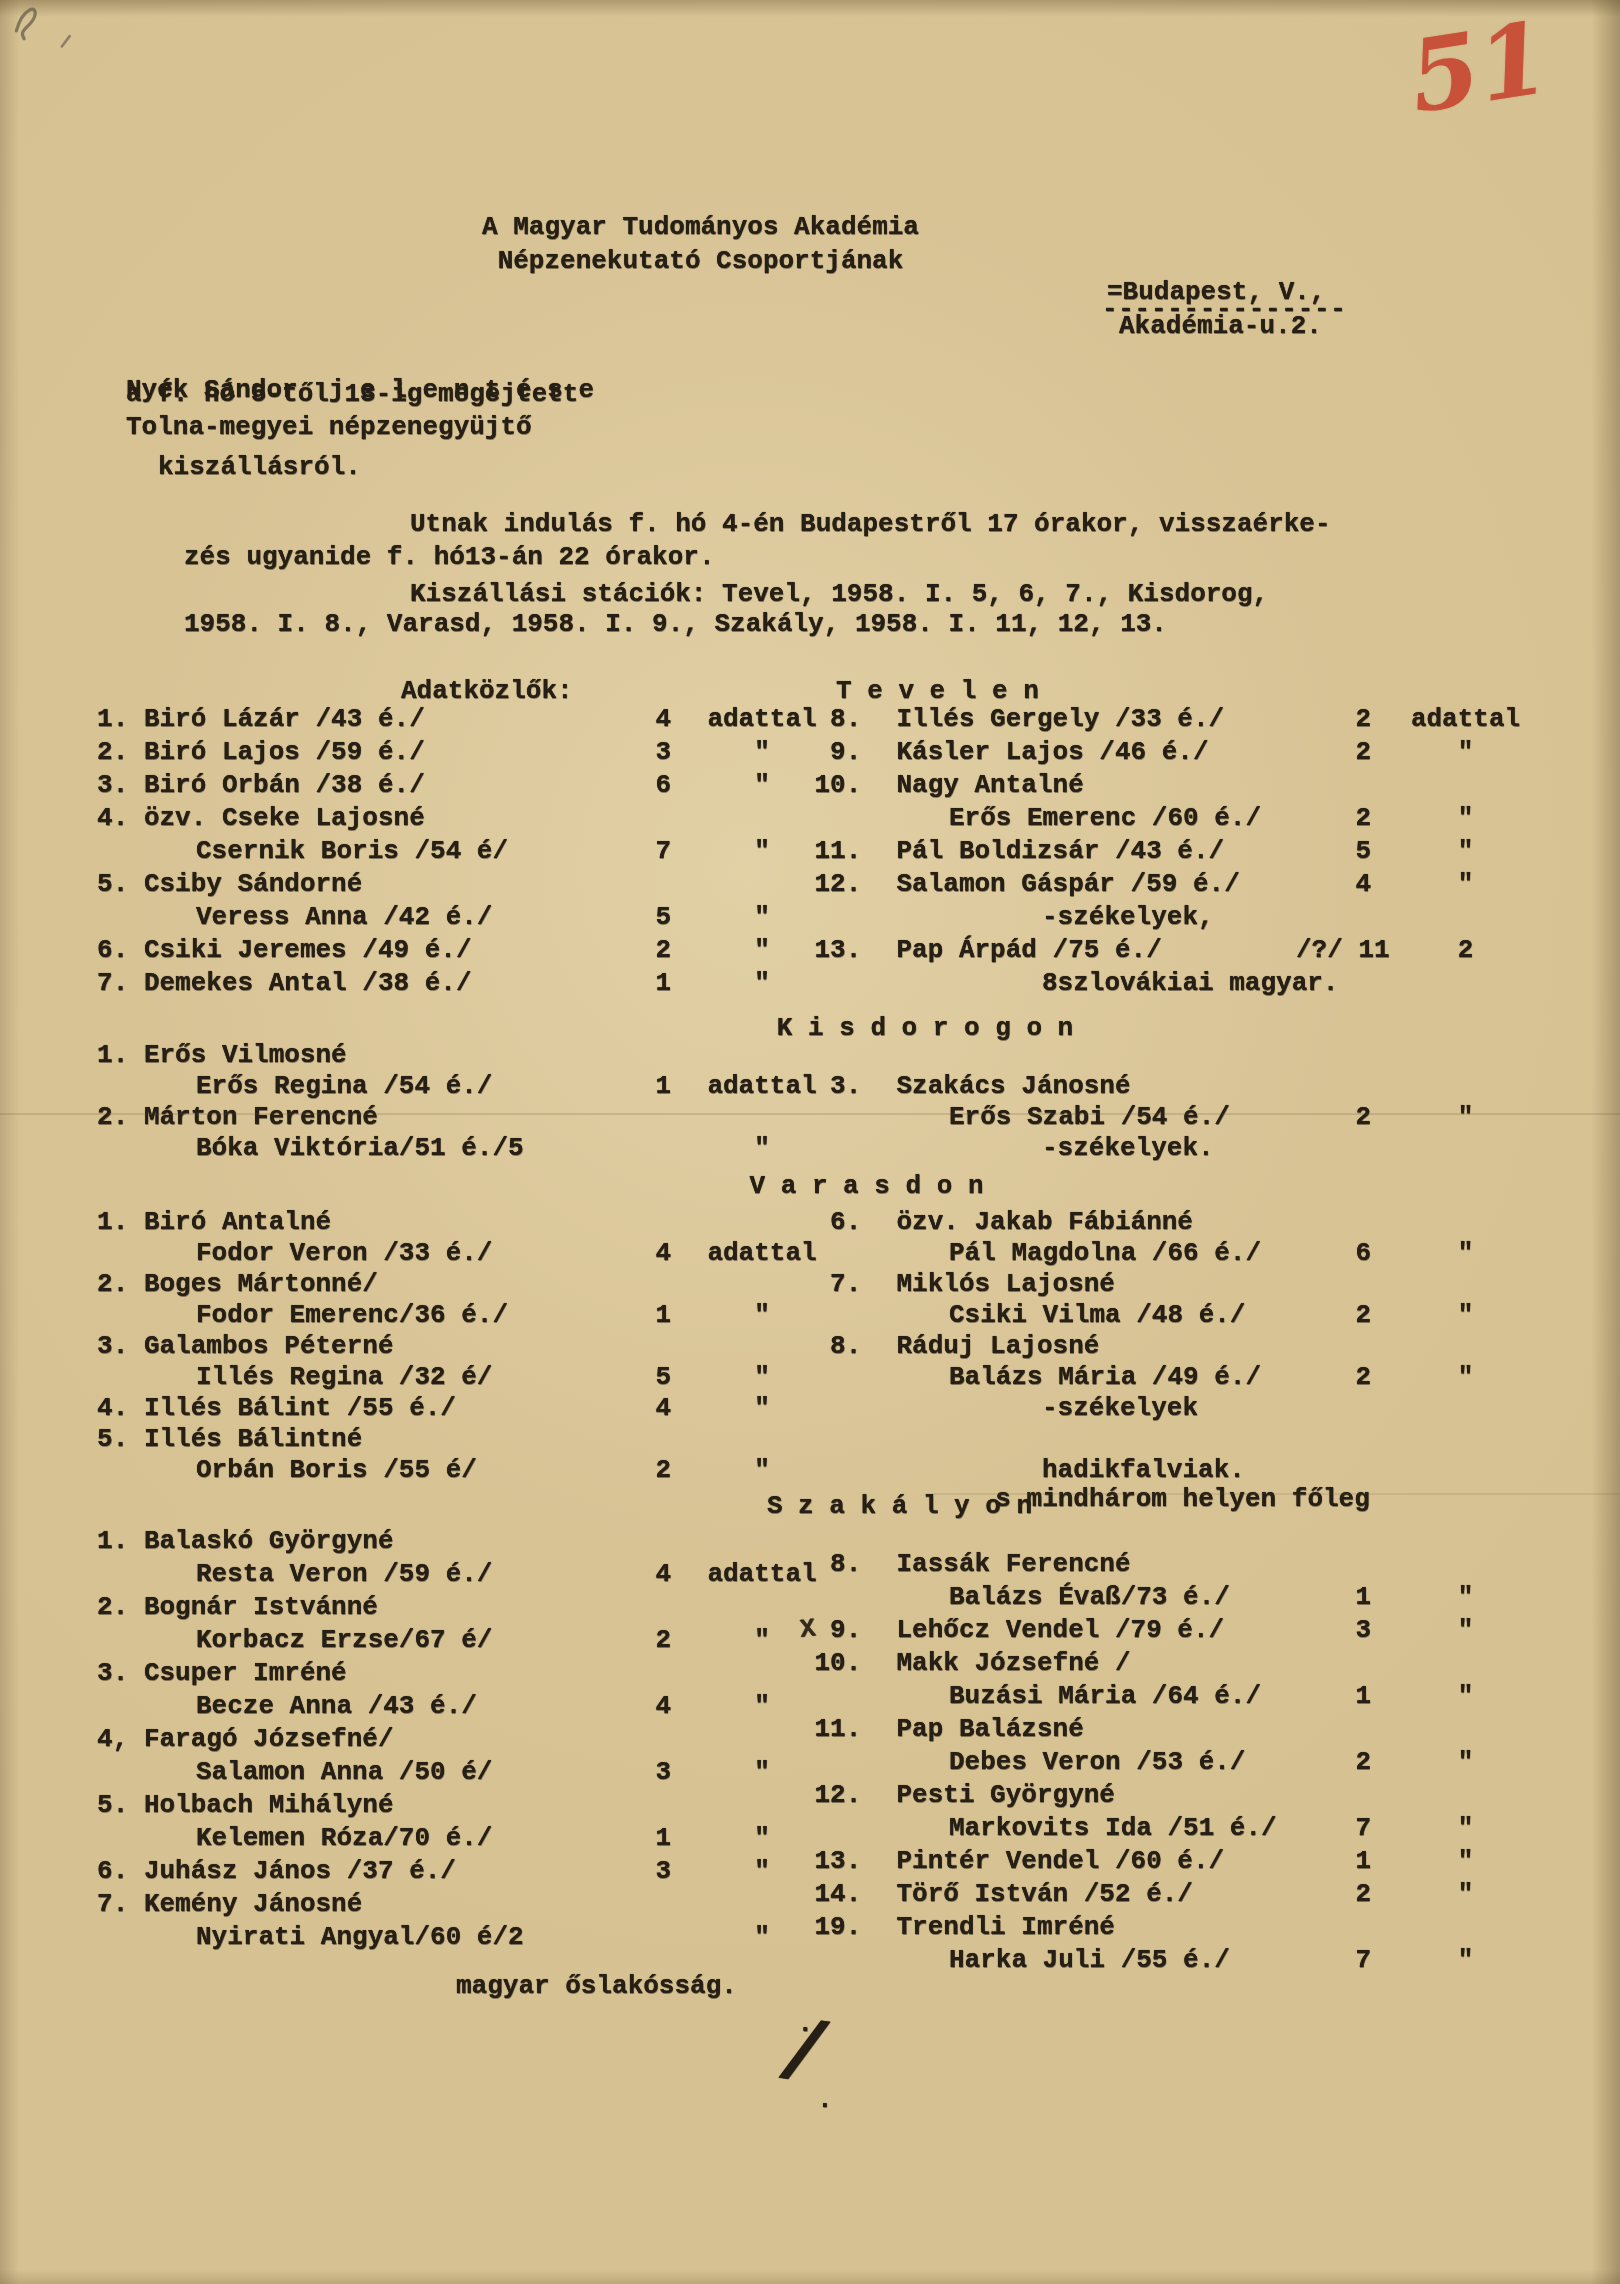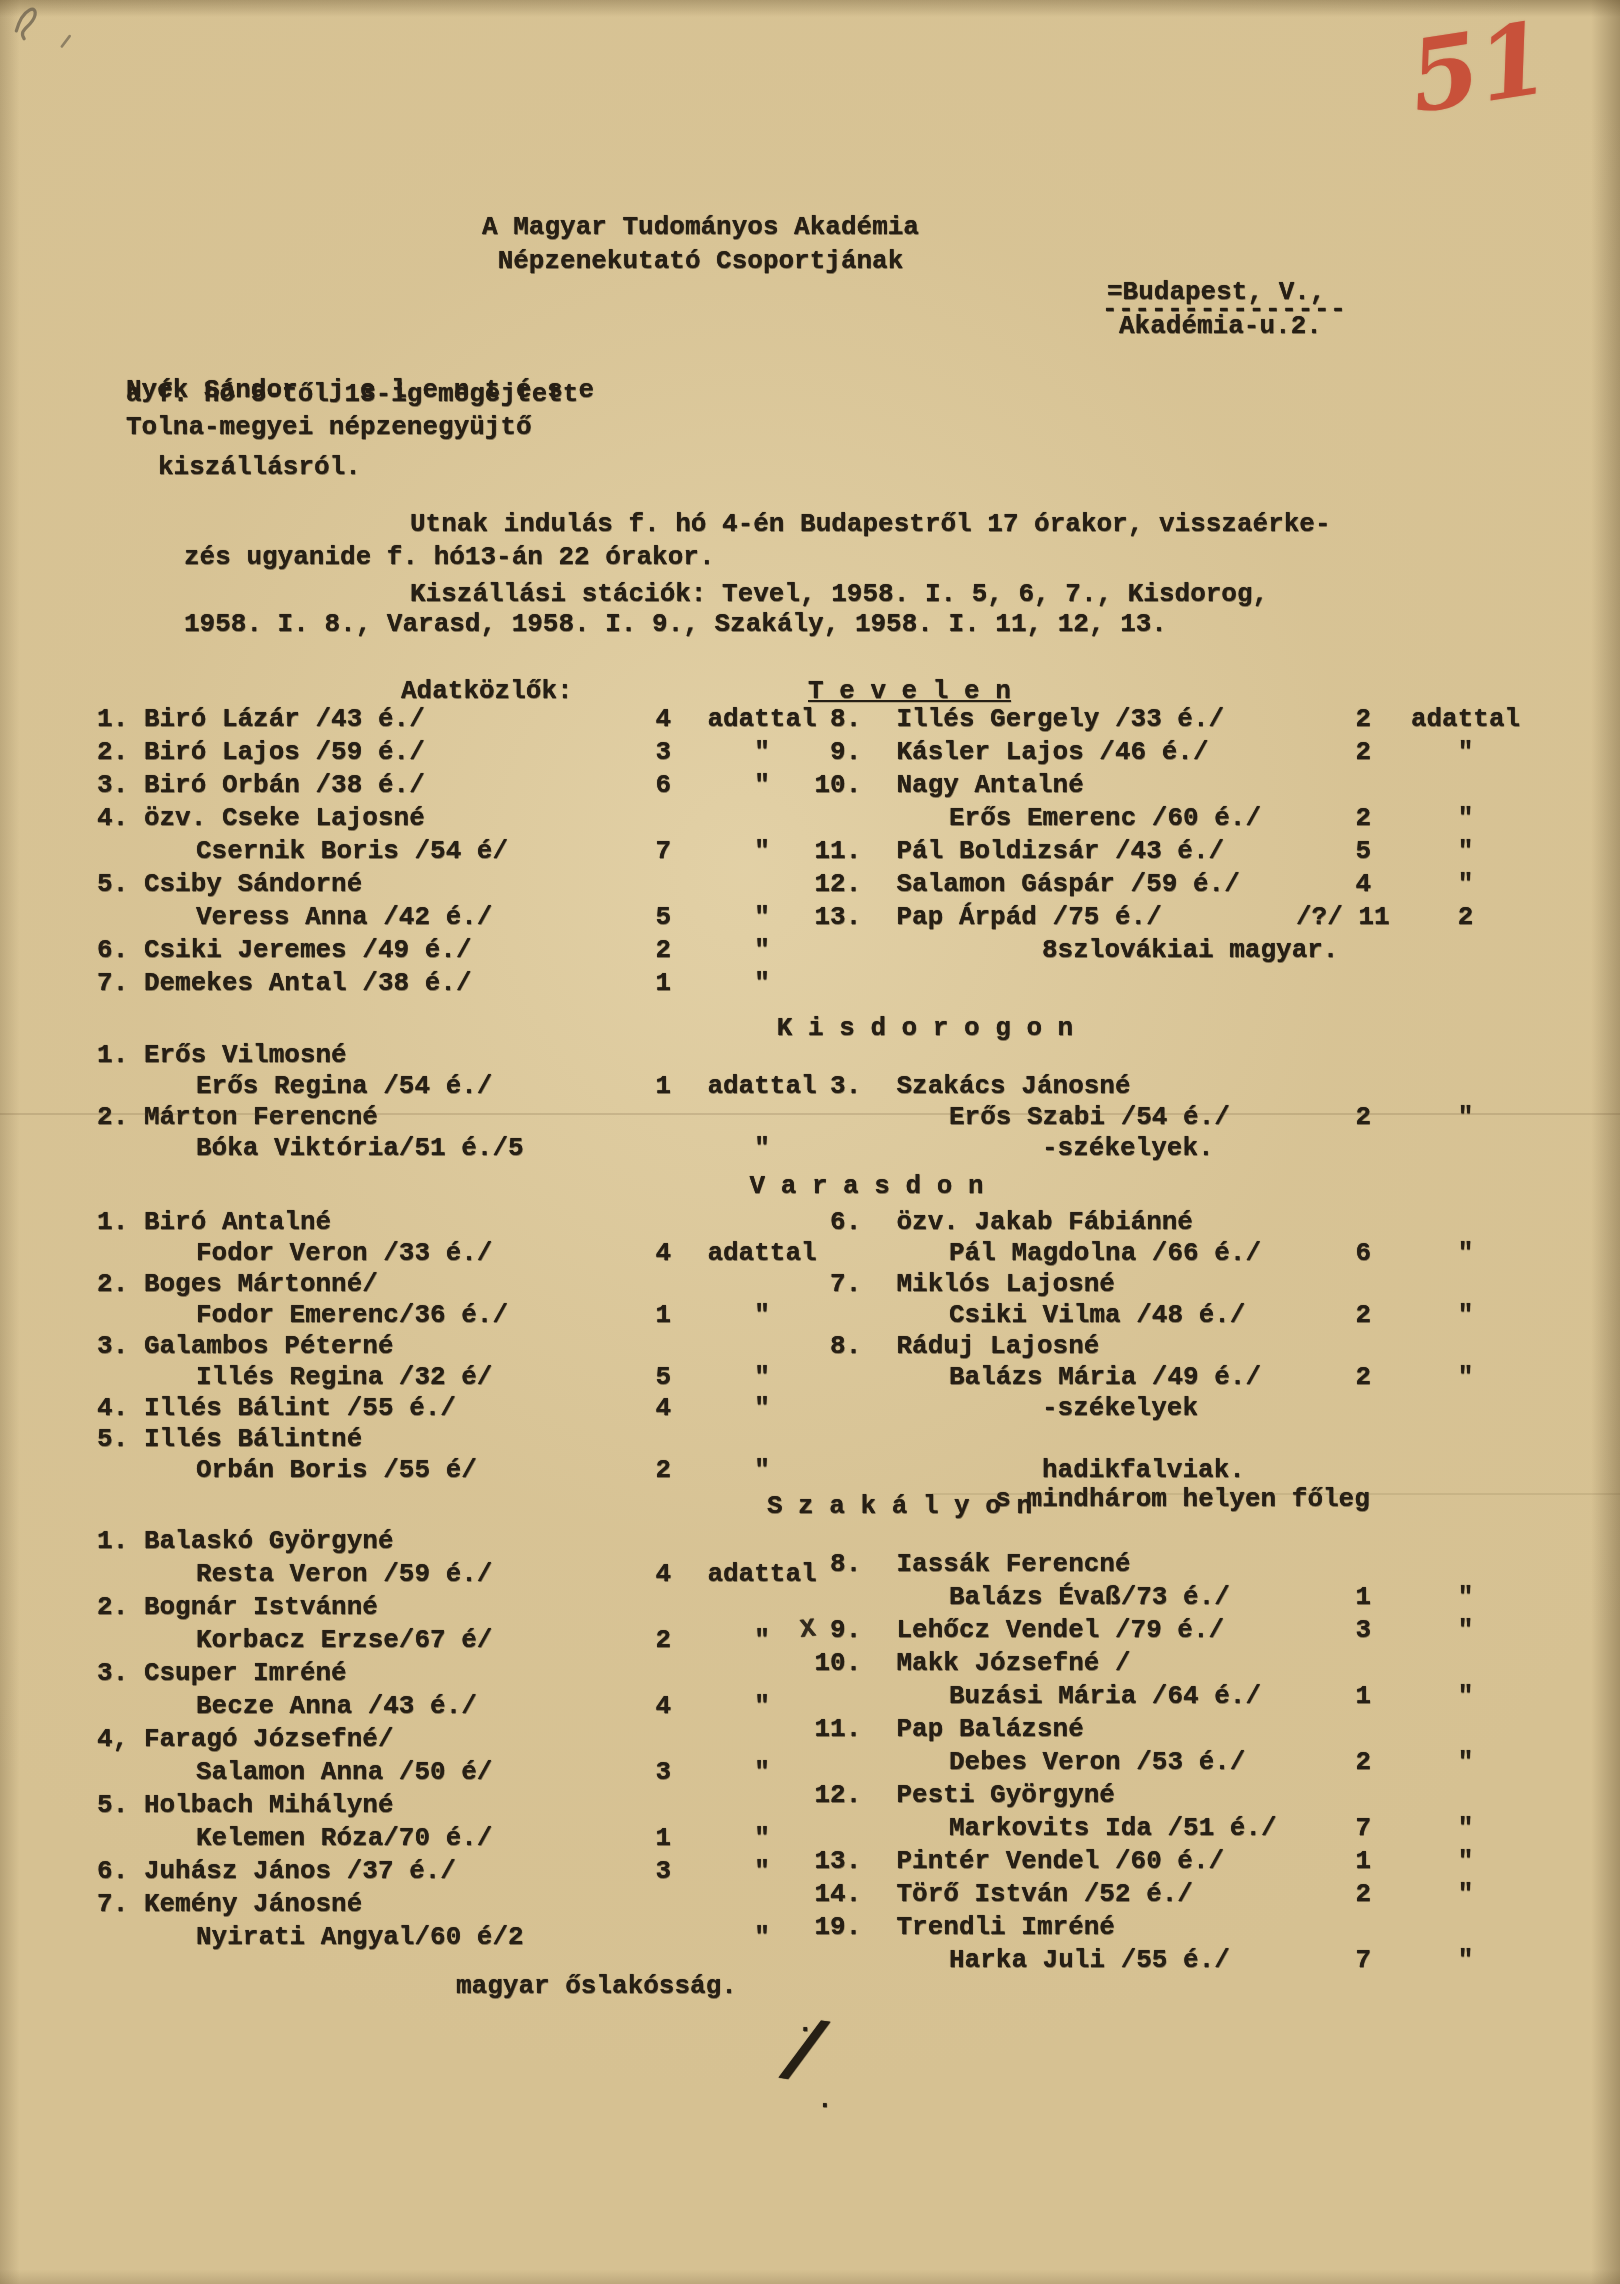--- a/index.html
+++ b/index.html
@@ -90,21 +90,21 @@
   <div class="tline ink" style="left:126px;top:412px;">Tolna-megyei népzenegyüjtő</div>
   <div class="tline ink" style="left:126px;top:452px;margin-left:32px;">kiszállásról.</div>
 
   <div class="tline ink" style="left:410px;top:509px;">Utnak indulás f. hó 4-én Budapestről 17 órakor, visszaérke-</div>
   <div class="tline ink" style="left:184px;top:542px;">zés ugyanide f. hó13-án 22 órakor.</div>
 
   <div class="tline ink" style="left:410px;top:579px;">Kiszállási stációk: Tevel, 1958. I. 5, 6, 7., Kisdorog,</div>
   <div class="tline ink" style="left:184px;top:609px;">1958. I. 8., Varasd, 1958. I. 9., Szakály, 1958. I. 11, 12, 13.</div>
 
   <div class="tline ink" style="left:401px;top:676px;">Adatközlők:</div>
-  <div class="tline ink" style="left:808px;top:676px;text-decoration:underline;">T e v e l e n</div>
+  <div class="tline ink" style="left:836px;top:676px;">T e v e l e n</div>
 
   <div class="col col-l ink" style="left:78px;top:704px;">
 
       <div class="line">
         <span class="num"><span class="strike-x"></span><span>1.</span></span>
         <span class="name">Biró Lázár /43 é./</span>
         <span class="count">4</span>
         <span class="unit">adattal</span>
       </div>
 
@@ -201,20 +201,26 @@
         <span class="unit">"</span>
       </div>
 
       <div class="line">
         <span class="num"><span class="strike-x"></span><span>12.</span></span>
         <span class="name">Salamon Gáspár /59 é./</span>
         <span class="count">4</span>
         <span class="unit">"</span>
       </div>
 
+      <div class="line ind2">
+        <span class="num"><span class="strike-x"></span><span></span></span>
+        <span class="name">-székelyek,</span>
+        <span class="count"></span>
+        <span class="unit"></span>
+      </div>
 
       <div class="line">
         <span class="num"><span class="strike-x"></span><span>13.</span></span>
         <span class="name">Pap Árpád /75 é./</span>
         <span class="count">/?/ 11</span>
         <span class="unit">2</span>
       </div>
 
       <div class="line ind2">
         <span class="num"><span class="strike-x"></span><span></span></span>

